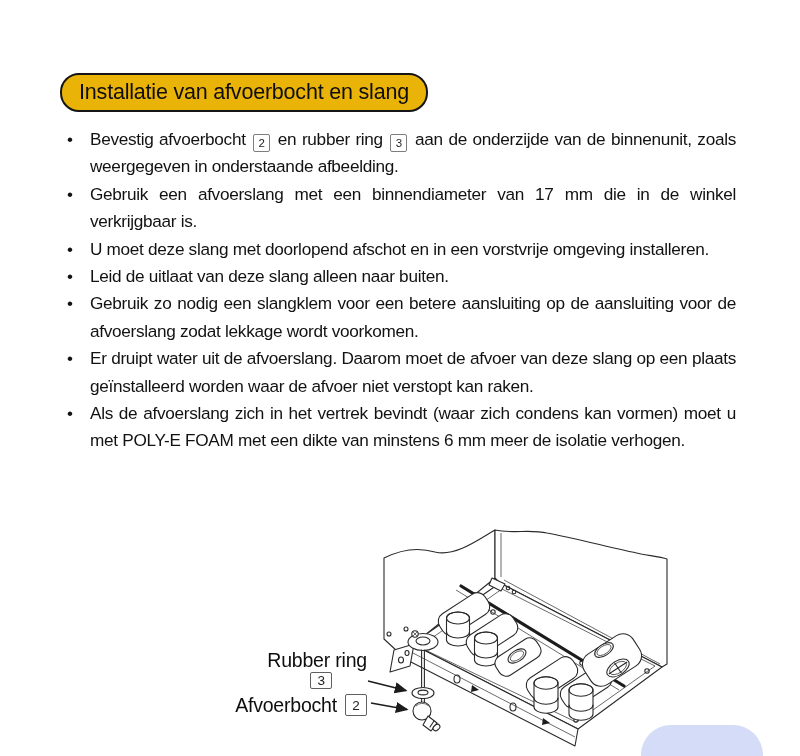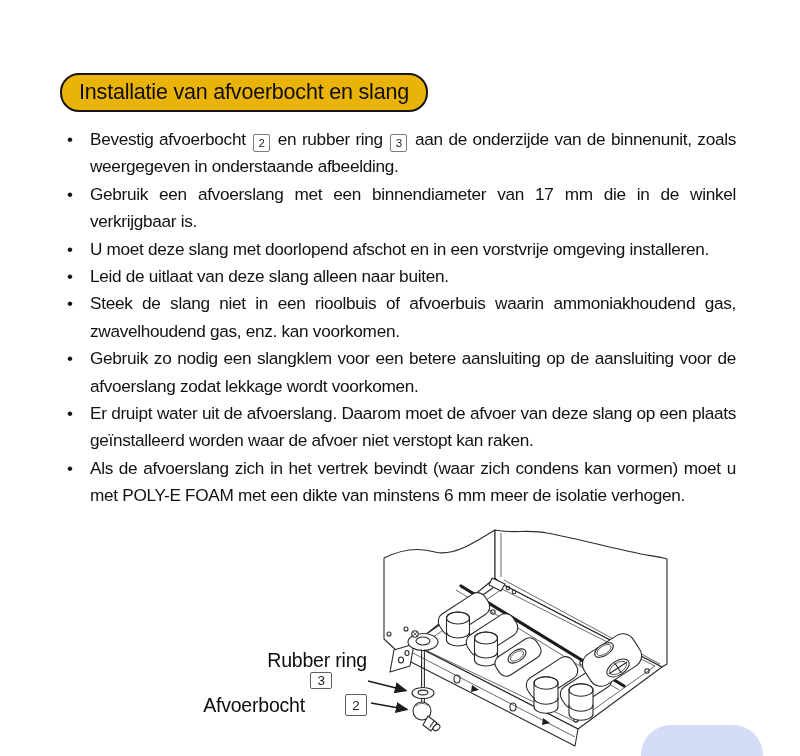--- a/index.html
+++ b/index.html
@@ -59,21 +59,21 @@
     font-size:19.5px;letter-spacing:-0.2px;color:#0e0e0e;white-space:nowrap;
   }
   .fig-label .numbox-lg{
     display:inline-flex;align-items:center;justify-content:center;
     width:20px;height:20px;
     border:1.5px solid #5f5f5f;border-radius:2px;
     font-size:13.5px;color:#222;background:#fff;
     margin-left:8px;
   }
   #label-rubber-ring{top:667px;flex-direction:column;}
-  #label-afvoerbocht{top:694px;gap:32px;}
+  #label-afvoerbocht{top:694px;}
 
   
   svg.diagram{position:absolute;left:225px;top:515px;width:575px;height:241px;}
   .ln{stroke:#2a2a2a;stroke-width:1.1;fill:none;stroke-linecap:round;stroke-linejoin:round;}
   .lnw{stroke:#2a2a2a;stroke-width:1.1;fill:#ffffff;stroke-linecap:round;stroke-linejoin:round;}
   .thin{stroke:#2a2a2a;stroke-width:0.7;fill:none;}
   .thick{stroke:#1c1c1c;stroke-width:3.2;fill:none;stroke-linecap:round;}
   .arrowln{stroke:#1c1c1c;stroke-width:1.6;fill:none;}
   .fillink{fill:#1c1c1c;stroke:none;}
 
@@ -90,21 +90,20 @@
 
   <div class="title-box">
     <span>Installatie van afvoerbocht en slang</span>
   </div>
 
   <ul class="bullets">
     <li><span>Bevestig afvoerbocht</span> <span class="numbox">2</span> <span>en rubber ring</span> <span class="numbox">3</span> <span>aan de onderzijde van de binnenunit, zoals weergegeven in onderstaande afbeelding.</span></li>
     <li><span>Gebruik een afvoerslang met een binnendiameter van 17 mm die in de winkel verkrijgbaar is.</span></li>
     <li><span>U moet deze slang met doorlopend afschot en in een vorstvrije omgeving installeren.</span></li>
     <li><span>Leid de uitlaat van deze slang alleen naar buiten.</span></li>
-    <li><span>Steek de slang niet in een rioolbuis of afvoerbuis waarin ammoniakhoudend gas, zwavelhoudend gas, enz. kan voorkomen.</span></li>
     <li><span>Gebruik zo nodig een slangklem voor een betere aansluiting op de aansluiting voor de afvoerslang zodat lekkage wordt voorkomen.</span></li>
     <li><span>Er druipt water uit de afvoerslang. Daarom moet de afvoer van deze slang op een plaats geïnstalleerd worden waar de afvoer niet verstopt kan raken.</span></li>
     <li><span>Als de afvoerslang zich in het vertrek bevindt (waar zich condens kan vormen) moet u met POLY-E FOAM met een dikte van minstens 6 mm meer de isolatie verhogen.</span></li>
   </ul>
 
   <svg class="diagram" viewBox="225 515 575 241" xmlns="http://www.w3.org/2000/svg">
     <defs>
       <marker id="ah" markerWidth="9" markerHeight="8" refX="7" refY="3.5" orient="auto">
         <path d="M0,0 L8,3.5 L0,7 Z" fill="#1c1c1c"></path>
       </marker>

